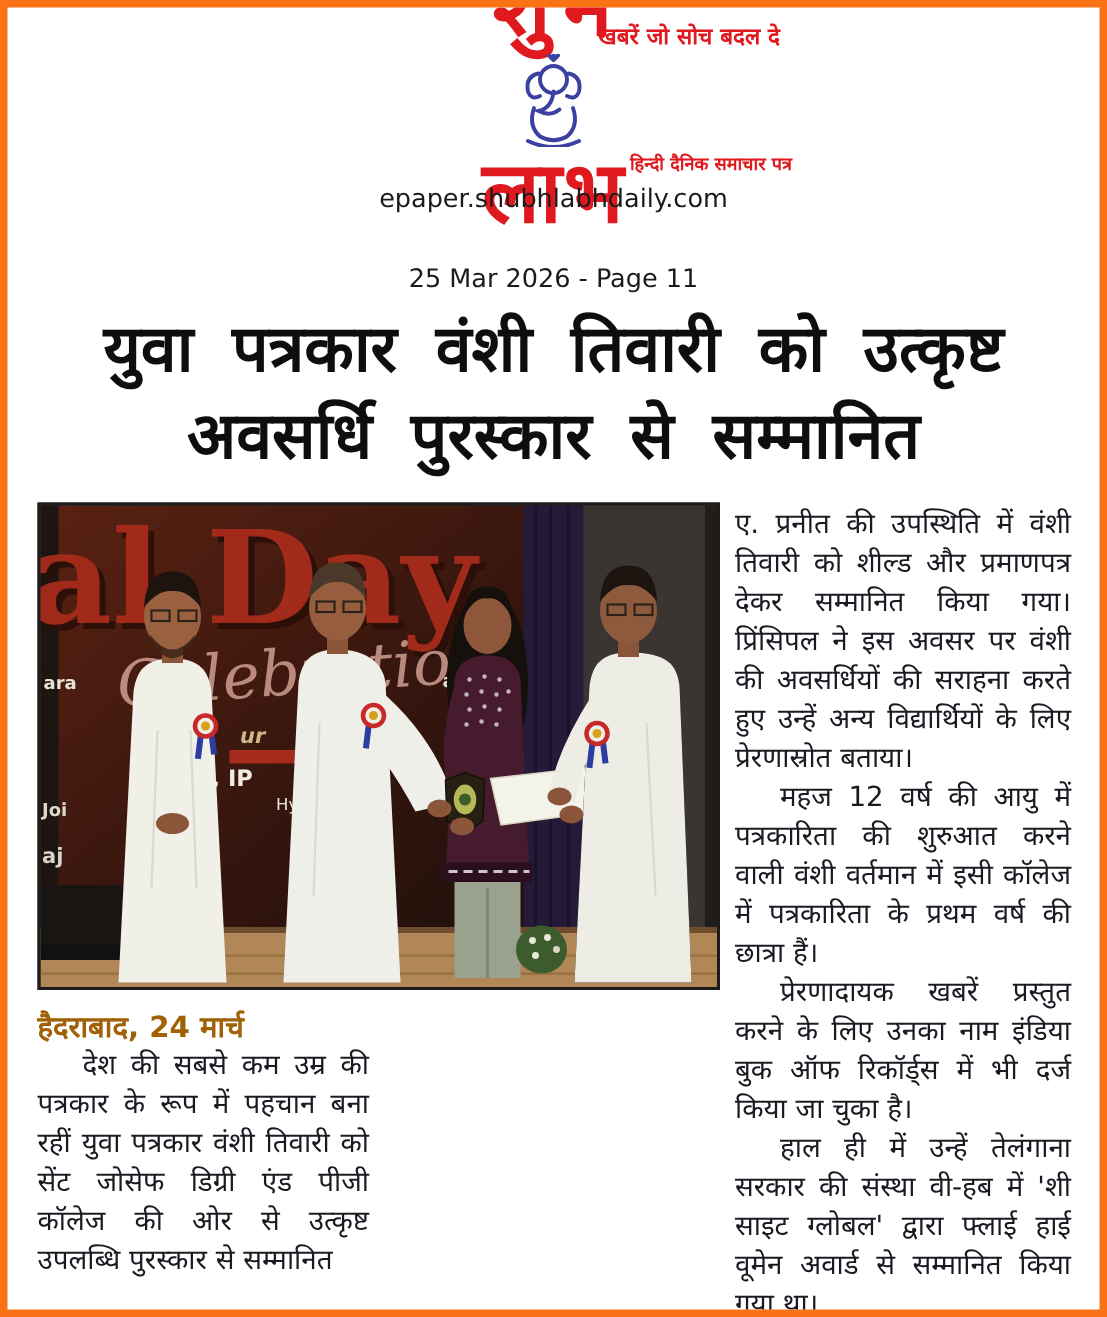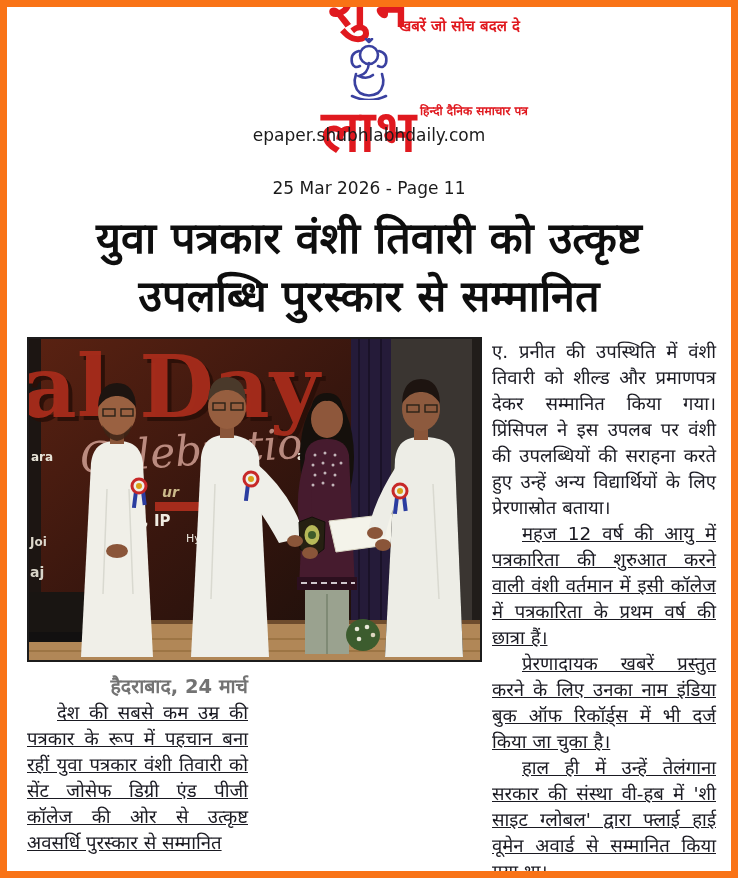--- a/index.html
+++ b/index.html
@@ -1,44 +1,44 @@
 <!DOCTYPE html>
 <html><head>
 <meta charset="utf-8">
 <style>
   html,body{margin:0;padding:0;background:#ffffff;}
   .page{
     width:738px;height:878px;box-sizing:border-box;
-    border:7px solid #f97316;background:#ffffff;
+    border:5px solid #f97316;background:#ffffff;
     font-family:"DejaVu Sans","Liberation Sans",sans-serif;
     position:relative;overflow:hidden;
   }
   
   .masthead{width:330px;margin:10px auto 0;}
   .masthead-tagline{color:#e0191f;font-weight:bold;font-size:15px;text-align:right;padding-right:14px;line-height:18px;}
   .masthead-title-row{display:flex;align-items:center;justify-content:center;gap:3px;height:68px;flex-direction:column;}
   .masthead-word{color:#e0191f;font-size:57px;font-weight:800;line-height:1;letter-spacing:1px;}
   .ganesh{width:50px;height:62px;flex:0 0 auto;}
   .masthead-subtitle{color:#e0191f;font-weight:bold;font-size:12px;text-align:right;padding-right:6px;line-height:17px;}
   
   .url-line,.date-line{text-align:center;font-size:17px;color:#1b1b1b;line-height:21px;margin-top:32px;}
   .url-line{margin-top:5px;}
   
-  .headline{margin:10px 14px 4px;text-align:center;color:#0e0e0e;font-weight:bold;font-size:43px;line-height:58px;}
+  .headline{margin:10px 14px 4px;text-align:center;color:#0e0e0e;font-weight:bold;font-size:43px;line-height:58px;font-family:Liberation Mono, monospace;}
   
   .content{display:flex;padding:8px 12px 0 20px;gap:10px;}
   .left-block{width:455px;flex:0 0 auto;}
   .photo-frame{width:455px;height:325px;border:2px solid #1c1c1c;box-sizing:border-box;background:#2c2522;}
   .below-photo{display:flex;gap:13px;margin-top:11px;}
   .ncol{font-size:18.5px;line-height:26px;text-align:justify;color:#1a1a22;}
   .col-1,.col-2{width:221px;}
   .col-3{width:224px;flex:0 0 auto;padding-top:2px;}
   .ncol p{margin:0;}
-  .ncol p.indent{text-indent:30px;text-decoration:underline;}
-  .dateline{text-align:right;font-weight:bold;font-size:19.5px;line-height:27px;color:#737373;}
+  .ncol p.indent{text-indent:30px;}
+  .dateline{text-align:left;font-weight:bold;font-size:19.5px;line-height:27px;color:#a16207;}
   svg text{user-select:none;}
 </style>
 </head>
 <body>
 
 <div class="page">
 
   <div class="masthead">
     <div class="masthead-tagline">खबरें जो सोच बदल दे</div>
     <div class="masthead-title-row">
@@ -57,21 +57,21 @@
       <span class="masthead-word">लाभ</span>
     </div>
     <div class="masthead-subtitle">हिन्दी दैनिक समाचार पत्र</div>
   </div>
 
   <div class="url-line">epaper.shubhlabhdaily.com</div>
   <div class="date-line">25 Mar 2026 - Page 11</div>
 
   <div class="headline">
     <div>युवा पत्रकार वंशी तिवारी को उत्कृष्ट</div>
-    <div>उपलब्धि पुरस्कार से सम्मानित</div>
+    <div>अवसर्धि पुरस्कार से सम्मानित</div>
   </div>
 
   <div class="content">
 
     <div class="left-block">
 
       <div class="photo-frame">
         <svg width="451" height="321" viewBox="0 0 451 321">
           <defs>
             <linearGradient id="bgMaroon" x1="0" y1="0" x2="1" y2="1">
@@ -214,26 +214,26 @@
             <circle cx="330" cy="300" r="2.3" fill="#e8e8d8"></circle>
           </g>
         </svg>
       </div>
 
       <div class="below-photo">
         <div class="ncol col-1">
           <div class="dateline">
             <div>हैदराबाद, 24 मार्च</div>
           </div>
-          <p class="indent">देश की सबसे कम उम्र की पत्रकार के रूप में पहचान बना रहीं युवा पत्रकार वंशी तिवारी को सेंट जोसेफ डिग्री एंड पीजी कॉलेज की ओर से उत्कृष्ट अवसर्धि पुरस्कार से सम्मानित</p>
+          <p class="indent">देश की सबसे कम उम्र की पत्रकार के रूप में पहचान बना रहीं युवा पत्रकार वंशी तिवारी को सेंट जोसेफ डिग्री एंड पीजी कॉलेज की ओर से उत्कृष्ट उपलब्धि पुरस्कार से सम्मानित</p>
         </div>
       </div>
     </div>
 
     <div class="ncol col-3">
-      <p>ए. प्रनीत की उपस्थिति में वंशी तिवारी को शील्ड और प्रमाणपत्र देकर सम्मानित किया गया। प्रिंसिपल ने इस उपलब पर वंशी की उपलब्धियों की सराहना करते हुए उन्हें अन्य विद्यार्थियों के लिए प्रेरणास्रोत बताया।</p>
+      <p>ए. प्रनीत की उपस्थिति में वंशी तिवारी को शील्ड और प्रमाणपत्र देकर सम्मानित किया गया। प्रिंसिपल ने इस अवसर पर वंशी की अवसर्धियों की सराहना करते हुए उन्हें अन्य विद्यार्थियों के लिए प्रेरणास्रोत बताया।</p>
       <p class="indent">महज 12 वर्ष की आयु में पत्रकारिता की शुरुआत करने वाली वंशी वर्तमान में इसी कॉलेज में पत्रकारिता के प्रथम वर्ष की छात्रा हैं।</p>
       <p class="indent">प्रेरणादायक खबरें प्रस्तुत करने के लिए उनका नाम इंडिया बुक ऑफ रिकॉर्ड्स में भी दर्ज किया जा चुका है।</p>
       <p class="indent">हाल ही में उन्हें तेलंगाना सरकार की संस्था वी-हब में 'शी साइट ग्लोबल' द्वारा फ्लाई हाई वूमेन अवार्ड से सम्मानित किया गया था।</p>
     </div>
 
   </div>
 </div>
 
 </body></html>

